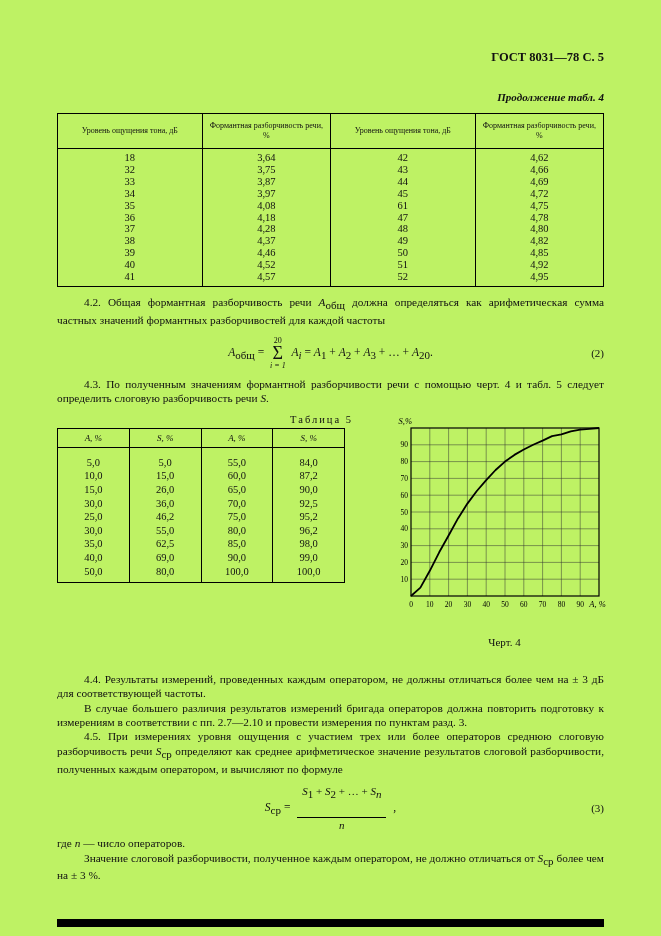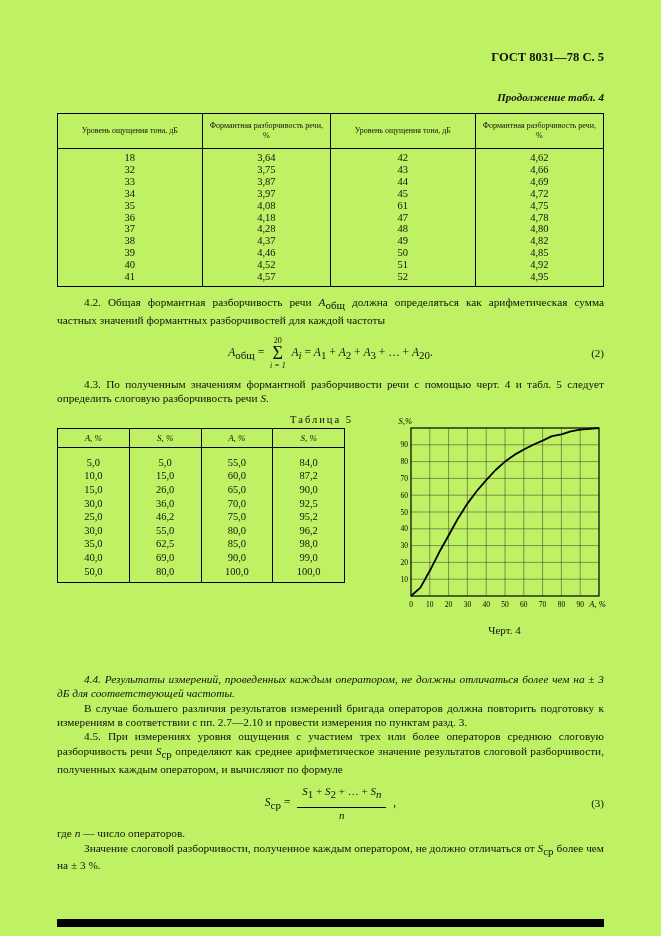--- a/index.html
+++ b/index.html
@@ -26,54 +26,54 @@
   table.t4 td{
     border-left:1px solid #000;border-right:1px solid #000;
     font-size:10.5px;line-height:11.9px;text-align:center;padding:0 2px;
   }
   table.t4 tbody tr:first-child td{padding-top:3px;}
   table.t4 tbody tr:last-child td{padding-bottom:3px;}
 
   .para{font-size:11.3px;line-height:14.4px;text-align:justify;margin:0;}
   .indent{text-indent:27px;}
   .mt8{margin-top:8px;} .mt2{margin-top:2px;}
-  .mt22{margin-top:36px;font-style:italic;}
+  .mt22{margin-top:24px;}
 
   .var{font-style:italic;}
   sub{font-size:11px;}
 
   .formula{position:relative;text-align:center;font-size:11.5px;margin-top:4px;padding:5px 0;}
   .f-num{position:absolute;right:0;top:50%;transform:translateY(-50%);font-size:11px;}
   .sigma-block{display:inline-flex;flex-direction:column;align-items:center;vertical-align:middle;margin:0 3px;}
   .sig-top{font-size:8px;line-height:9px;}
   .sig-mid{font-size:18px;line-height:16px;}
   .sig-bot{font-size:8px;line-height:9px;font-style:italic;}
   .frac{display:inline-flex;flex-direction:column;vertical-align:middle;text-align:center;margin:0 4px;font-size:11px;}
-  .frac-num{border-bottom:1px solid #000;padding:0 5px 7px;line-height:12px;}
+  .frac-num{border-bottom:1px solid #000;padding:0 5px 17px;line-height:12px;}
   .frac-den{padding-top:1px;line-height:12px;font-style:italic;}
 
   .t5row{display:flex;align-items:flex-start;margin-top:8px;gap:30px;}
   .t5block{width:300px;flex:0 0 auto;}
   .t5label{text-align:right;font-size:10.5px;letter-spacing:2px;padding-right:4px;margin-bottom:3px;}
   table.t5{width:288px;border:1.2px solid #000;table-layout:fixed;}
   table.t5 th{
     border:1px solid #000;font-weight:normal;font-style:italic;font-size:9px;
     padding:4px 2px;text-align:center;
   }
   table.t5 td{
     border-left:1px solid #000;border-right:1px solid #000;
     font-size:10.5px;line-height:13.6px;text-align:center;padding:0 2px;
   }
   table.t5 tbody tr:first-child td{padding-top:8px;}
   table.t5 tbody tr:last-child td{padding-bottom:4px;}
 
   .chartblock{flex:1 1 auto;display:flex;flex-direction:column;align-items:center;}
   svg.chart{display:block;}
   svg text{font-family:"Liberation Serif","DejaVu Serif",serif;fill:#000;}
-  .chart-caption{font-size:11px;margin-top:10px;text-align:center;}
+  .chart-caption{font-size:11px;margin-top:22px;text-align:center;}
 
   .footer-bar{position:absolute;left:57px;right:57px;bottom:9px;height:8px;background:#000;}
 </style>
 </head>
 <body>
 
 <div class="page">
   <div class="content">
 
     <div class="doc-header">ГОСТ 8031—78 С. 5</div>

